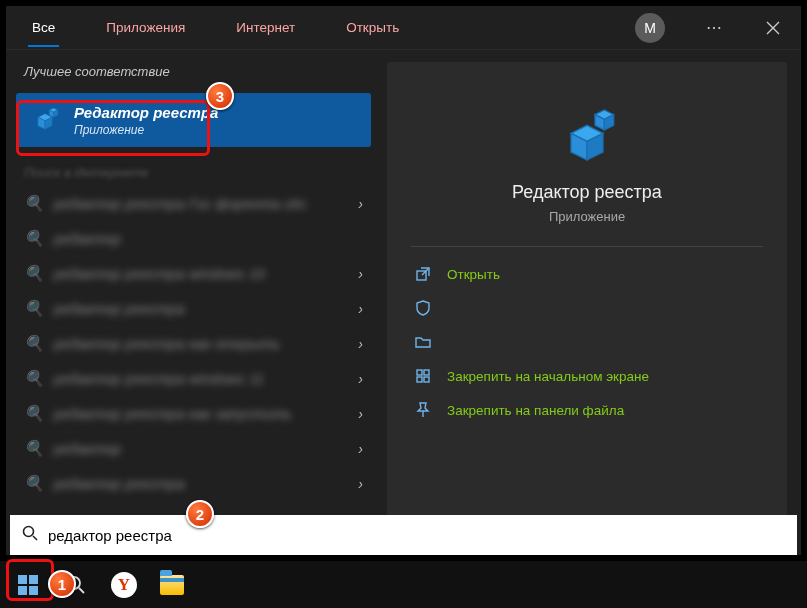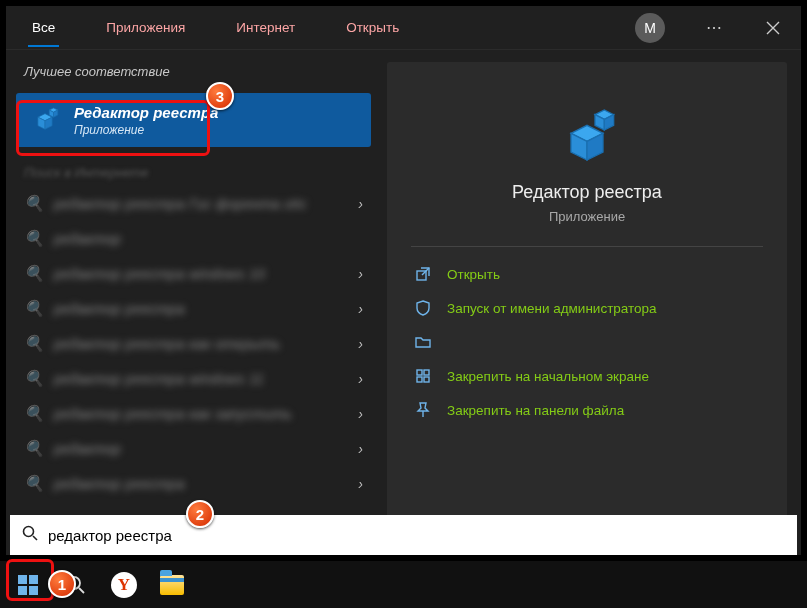--- a/index.html
+++ b/index.html
@@ -306,21 +306,20 @@
             </svg>
           </span>
         <span>Открыть</span>
       </div>
       <div class="action">
         <span class="aicon">
             <svg width="16" height="16" viewBox="0 0 16 16" fill="none" stroke="#6fb4ea" stroke-width="1.4">
               <path d="M8 1l6 2v5c0 4-3 6-6 7-3-1-6-3-6-7V3z"></path>
             </svg>
           </span>
-        <span>Запуск от имени администратора</span>
       </div>
       <div class="action">
         <span class="aicon">
             <svg width="16" height="16" viewBox="0 0 16 16" fill="none" stroke="#6fb4ea" stroke-width="1.4">
               <path d="M1 4h5l2 2h7v7H1z"></path>
             </svg>
           </span>
       </div>
       <div class="action">
         <span class="aicon">

